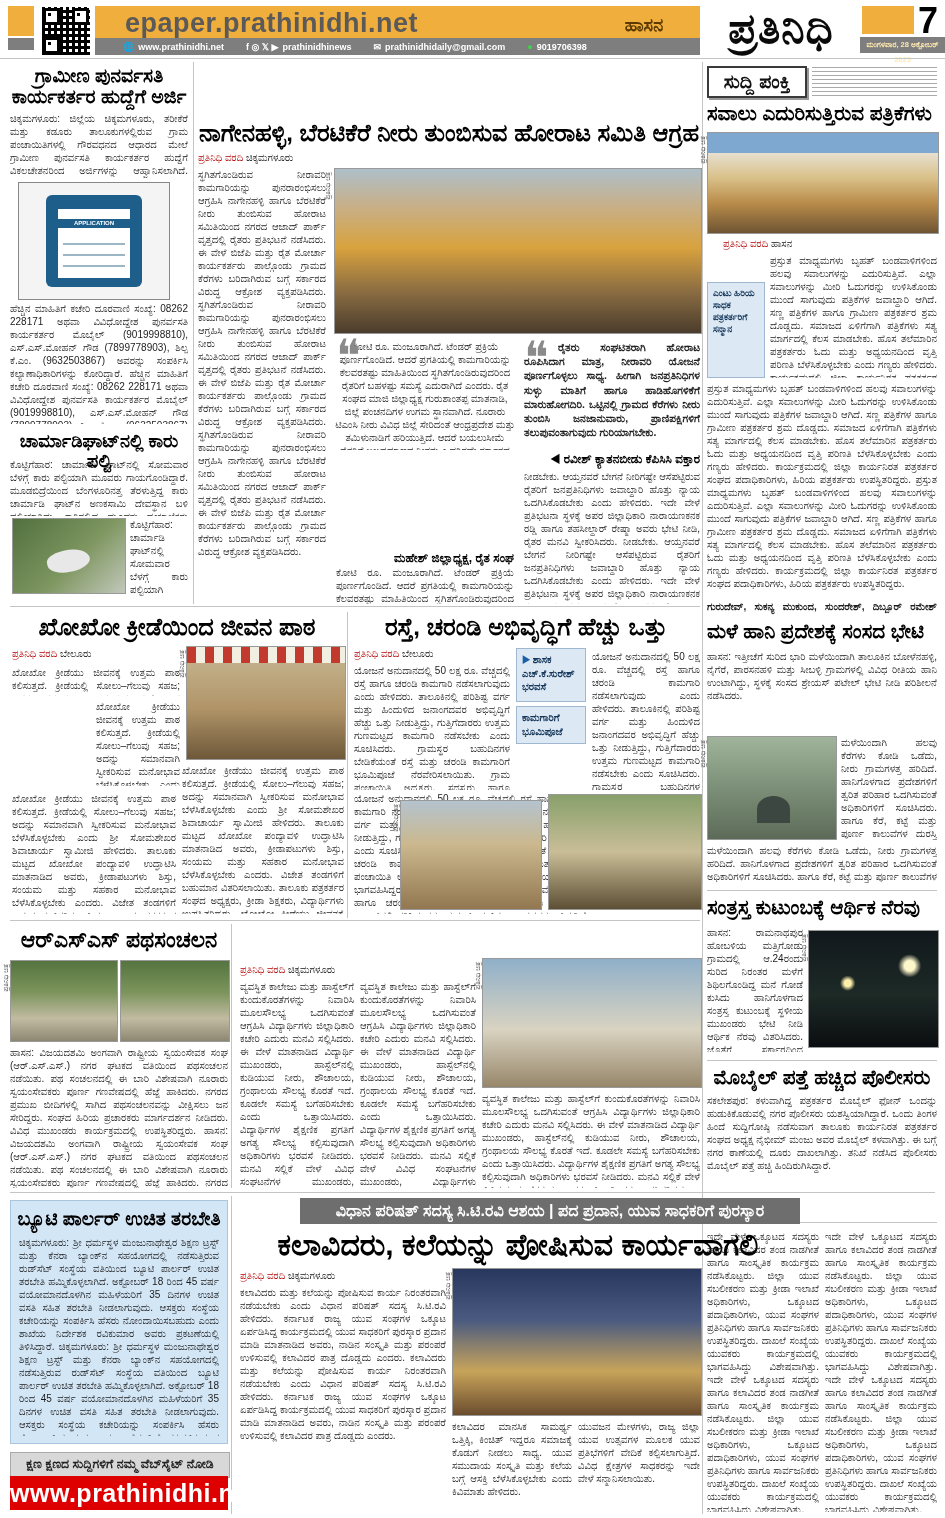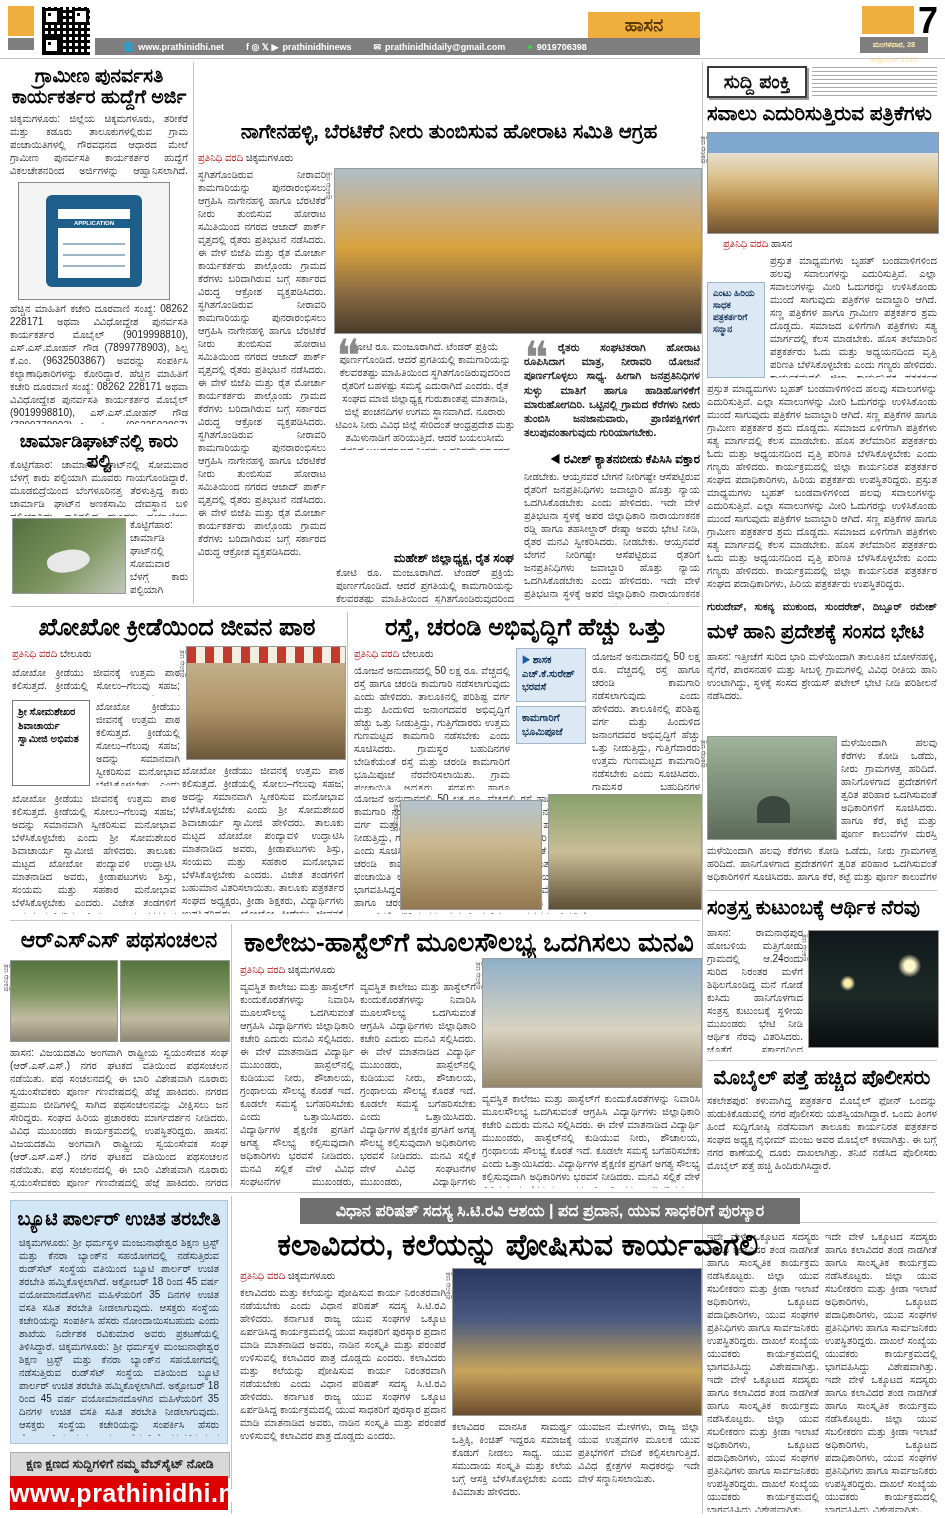--- a/index.html
+++ b/index.html
@@ -70,44 +70,48 @@
 
   <div class="abs corner-y" style="left:8px;top:6px;width:26px;height:30px;"></div>
   <div class="abs corner-g" style="left:8px;top:38px;width:26px;height:12px;"></div>
 
   <div class="abs qr" style="left:40px;top:5px;width:48px;height:48px;">
     <div class="finder" style="left:1px;top:1px;"></div>
     <div class="finder" style="right:1px;top:1px;"></div>
     <div class="finder" style="left:1px;bottom:1px;"></div>
   </div>
 
+  <div class="abs ybar" style="left:95px;top:6px;width:605px;height:32px;">
+    <span class="site-title abs" style="left:30px;top:2px;">epaper.prathinidhi.net</span>
+  </div>
   <div class="abs gbar" style="left:95px;top:38px;width:605px;height:17px;">
     <span class="it">
         <span>🌐</span>
         <span>www.prathinidhi.net</span>
       </span>
     <span class="it">
         <span>f ◎ 𝕏 ▶</span>
         <span>prathinidhinews</span>
       </span>
     <span class="it">
         <span>✉</span>
         <span>prathinidhidaily@gmail.com</span>
       </span>
     <span class="it">
         <span style="color:#3fd24a;">●</span>
         <span>9019706398</span>
       </span>
   </div>
   <div class="abs edition-tab" style="left:588px;top:12px;width:112px;height:26px;">ಹಾಸನ</div>
 
+  <div class="abs masthead" style="left:702px;top:4px;width:158px;height:50px;">ಪ್ರತಿನಿಧಿ</div>
 
   <div class="abs ybar" style="left:862px;top:6px;width:52px;height:28px;"></div>
   <div class="abs pageno" style="left:918px;top:0px;">7</div>
-  <div class="abs datebar" style="left:860px;top:37px;width:68px;height:16px;font-size:7.5px;">ಮಂಗಳವಾರ, 28 ಅಕ್ಟೋಬರ್ 2025</div>
+  <div class="abs datebar" style="left:860px;top:37px;width:85px;height:16px;font-size:7.5px;">ಮಂಗಳವಾರ, 28 ಅಕ್ಟೋಬರ್ 2025</div>
 
   <div class="abs hline" style="left:0;top:58px;width:945px;"></div>
 
   <div class="abs vline" style="left:193px;top:62px;height:542px;"></div>
   <div class="abs vline" style="left:702px;top:62px;height:1452px;"></div>
   <div class="abs vline" style="left:347px;top:612px;height:306px;"></div>
   <div class="abs vline" style="left:231px;top:924px;height:264px;"></div>
   <div class="abs vline" style="left:231px;top:1196px;height:318px;"></div>
   <div class="abs hline" style="left:10px;top:606px;width:690px;"></div>
   <div class="abs hline" style="left:10px;top:920px;width:690px;"></div>
@@ -131,21 +135,21 @@
 
   <div class="abs txt" style="left:10px;top:302px;width:178px;height:122px;">ಹೆಚ್ಚಿನ ಮಾಹಿತಿಗೆ ಕಚೇರಿ ದೂರವಾಣಿ ಸಂಖ್ಯೆ: 08262 228171 ಅಥವಾ ವಿವಿಧೋದ್ದೇಶ ಪುನರ್ವಸತಿ ಕಾರ್ಯಕರ್ತರ ಮೊಬೈಲ್ (9019998810), ಎಸ್.ಎಸ್.ಮೋಹನ್ ಗೌಡ (7899778903), ಶಿಲ್ಪ ಕೆ.ಎಂ. (9632503867) ಅವರನ್ನು ಸಂಪರ್ಕಿಸಿ ಕಲ್ಯಾಣಾಧಿಕಾರಿಗಳನ್ನು ಕೋರಿದ್ದಾರೆ. ಹೆಚ್ಚಿನ ಮಾಹಿತಿಗೆ ಕಚೇರಿ ದೂರವಾಣಿ ಸಂಖ್ಯೆ: 08262 228171 ಅಥವಾ ವಿವಿಧೋದ್ದೇಶ ಪುನರ್ವಸತಿ ಕಾರ್ಯಕರ್ತರ ಮೊಬೈಲ್ (9019998810), ಎಸ್.ಎಸ್.ಮೋಹನ್ ಗೌಡ (7899778903), ಶಿಲ್ಪ ಕೆ.ಎಂ. (9632503867) ಅವರನ್ನು ಸಂಪರ್ಕಿಸಿ ಕಲ್ಯಾಣಾಧಿಕಾರಿಗಳನ್ನು ಕೋರಿದ್ದಾರೆ.</div>
 
   <div class="abs hl" style="left:10px;top:432px;width:178px;font-size:18px;text-align:center;">ಚಾರ್ಮಾಡಿಘಾಟ್‌ನಲ್ಲಿ ಕಾರು ಪಲ್ಟಿ</div>
   <div class="abs txt" style="left:10px;top:458px;width:178px;height:58px;">ಕೊಟ್ಟಿಗೆಹಾರ: ಚಾರ್ಮಾಡಿ ಘಾಟ್‌ನಲ್ಲಿ ಸೋಮವಾರ ಬೆಳಗ್ಗೆ ಕಾರು ಪಲ್ಟಿಯಾಗಿ ಮೂವರು ಗಾಯಗೊಂಡಿದ್ದಾರೆ. ಮೂಡಬಿದ್ರೆಯಿಂದ ಬೆಂಗಳೂರಿನತ್ತ ತೆರಳುತ್ತಿದ್ದ ಕಾರು ಚಾರ್ಮಾಡಿ ಘಾಟ್‌ನ ಅಣಕಸಾಮಿ ದೇವಸ್ಥಾನ ಬಳಿ ಪಲ್ಟಿಯಾಗಿದ್ದು, ಕಾರಿನಲ್ಲಿದ್ದ ಮೂವರು ಪ್ರಯಾಣಿಕರು ಗಾಯಗೊಂಡು ಸ್ಥಳೀಯ ಆಸ್ಪತ್ರೆಗೆ ದಾಖಲಾಗಿದ್ದಾರೆ. ಬಳಿಕ ಪೊಲೀಸರ ತಂಡ ಸ್ಥಳಕ್ಕೆ ಭೇಟಿ ನೀಡಿ ಪರಿಶೀಲನೆ ನಡೆಸಿದೆ.</div>
   <div class="abs ph ph-car" style="left:12px;top:518px;width:112px;height:74px;">
     <div class="carblob"></div>
   </div>
   <div class="abs txt" style="left:130px;top:518px;width:58px;height:78px;">ಕೊಟ್ಟಿಗೆಹಾರ: ಚಾರ್ಮಾಡಿ ಘಾಟ್‌ನಲ್ಲಿ ಸೋಮವಾರ ಬೆಳಗ್ಗೆ ಕಾರು ಪಲ್ಟಿಯಾಗಿ ಮೂವರು ಗಾಯಗೊಂಡಿದ್ದಾರೆ. ಮೂಡಬಿದ್ರೆಯಿಂದ ಬೆಂಗಳೂರಿನತ್ತ ತೆರಳುತ್ತಿದ್ದ ಕಾರು ಚಾರ್ಮಾಡಿ ಘಾಟ್‌ನ ಅಣಕಸಾಮಿ ದೇವಸ್ಥಾನ ಬಳಿ ಪಲ್ಟಿಯಾಗಿದ್ದು, ಕಾರಿನಲ್ಲಿದ್ದ ಮೂವರು ಪ್ರಯಾಣಿಕರು ಗಾಯಗೊಂಡು ಸ್ಥಳೀಯ ಆಸ್ಪತ್ರೆಗೆ ದಾಖಲಾಗಿದ್ದಾರೆ. ಬಳಿಕ ಪೊಲೀಸರ ತಂಡ ಸ್ಥಳಕ್ಕೆ ಭೇಟಿ ನೀಡಿ ಪರಿಶೀಲನೆ ನಡೆಸಿದೆ.</div>
 
-  <div class="abs hl" style="left:196px;top:120px;width:506px;font-size:20px;text-align:center;">ನಾಗೇನಹಳ್ಳಿ, ಬೆರಟಿಕೆರೆ ನೀರು ತುಂಬಿಸುವ ಹೋರಾಟ ಸಮಿತಿ ಆಗ್ರಹ</div>
+  <div class="abs hl" style="left:196px;top:120px;width:506px;font-size:24px;text-align:center;">ನಾಗೇನಹಳ್ಳಿ, ಬೆರಟಿಕೆರೆ ನೀರು ತುಂಬಿಸುವ ಹೋರಾಟ ಸಮಿತಿ ಆಗ್ರಹ</div>
   <div class="abs by" style="left:198px;top:152px;width:300px;">
     <span class="red">ಪ್ರತಿನಿಧಿ ವರದಿ</span> <span>ಚಿಕ್ಕಮಗಳೂರು</span>
   </div>
 
   <div class="abs txt" style="left:198px;top:168px;width:128px;height:436px;">ಸ್ಥಗಿತಗೊಂಡಿರುವ ನೀರಾವರಿ ಕಾಮಗಾರಿಯನ್ನು ಪುನರಾರಂಭಿಸಲು ಆಗ್ರಹಿಸಿ ನಾಗೇನಹಳ್ಳಿ ಹಾಗೂ ಬೆರಟಿಕೆರೆ ನೀರು ತುಂಬಿಸುವ ಹೋರಾಟ ಸಮಿತಿಯಿಂದ ನಗರದ ಆಜಾದ್ ಪಾರ್ಕ್ ವೃತ್ತದಲ್ಲಿ ರೈತರು ಪ್ರತಿಭಟನೆ ನಡೆಸಿದರು. ಈ ವೇಳೆ ಬಿಜೆಪಿ ಮತ್ತು ರೈತ ಮೋರ್ಚಾ ಕಾರ್ಯಕರ್ತರು ಪಾಲ್ಗೊಂಡು ಗ್ರಾಮದ ಕೆರೆಗಳು ಬರಿದಾಗಿರುವ ಬಗ್ಗೆ ಸರ್ಕಾರದ ವಿರುದ್ಧ ಆಕ್ರೋಶ ವ್ಯಕ್ತಪಡಿಸಿದರು. ಸ್ಥಗಿತಗೊಂಡಿರುವ ನೀರಾವರಿ ಕಾಮಗಾರಿಯನ್ನು ಪುನರಾರಂಭಿಸಲು ಆಗ್ರಹಿಸಿ ನಾಗೇನಹಳ್ಳಿ ಹಾಗೂ ಬೆರಟಿಕೆರೆ ನೀರು ತುಂಬಿಸುವ ಹೋರಾಟ ಸಮಿತಿಯಿಂದ ನಗರದ ಆಜಾದ್ ಪಾರ್ಕ್ ವೃತ್ತದಲ್ಲಿ ರೈತರು ಪ್ರತಿಭಟನೆ ನಡೆಸಿದರು. ಈ ವೇಳೆ ಬಿಜೆಪಿ ಮತ್ತು ರೈತ ಮೋರ್ಚಾ ಕಾರ್ಯಕರ್ತರು ಪಾಲ್ಗೊಂಡು ಗ್ರಾಮದ ಕೆರೆಗಳು ಬರಿದಾಗಿರುವ ಬಗ್ಗೆ ಸರ್ಕಾರದ ವಿರುದ್ಧ ಆಕ್ರೋಶ ವ್ಯಕ್ತಪಡಿಸಿದರು. ಸ್ಥಗಿತಗೊಂಡಿರುವ ನೀರಾವರಿ ಕಾಮಗಾರಿಯನ್ನು ಪುನರಾರಂಭಿಸಲು ಆಗ್ರಹಿಸಿ ನಾಗೇನಹಳ್ಳಿ ಹಾಗೂ ಬೆರಟಿಕೆರೆ ನೀರು ತುಂಬಿಸುವ ಹೋರಾಟ ಸಮಿತಿಯಿಂದ ನಗರದ ಆಜಾದ್ ಪಾರ್ಕ್ ವೃತ್ತದಲ್ಲಿ ರೈತರು ಪ್ರತಿಭಟನೆ ನಡೆಸಿದರು. ಈ ವೇಳೆ ಬಿಜೆಪಿ ಮತ್ತು ರೈತ ಮೋರ್ಚಾ ಕಾರ್ಯಕರ್ತರು ಪಾಲ್ಗೊಂಡು ಗ್ರಾಮದ ಕೆರೆಗಳು ಬರಿದಾಗಿರುವ ಬಗ್ಗೆ ಸರ್ಕಾರದ ವಿರುದ್ಧ ಆಕ್ರೋಶ ವ್ಯಕ್ತಪಡಿಸಿದರು.</div>
 
   <div class="abs ph ph-protest" style="left:334px;top:168px;width:366px;height:164px;"></div>
   <span class="vcred" style="left:324px;top:172px;">ಪ್ರತಿನಿಧಿ ಚಿತ್ರ</span>
 
   <div class="abs" style="left:334px;top:340px;width:182px;">
@@ -191,21 +195,20 @@
   <div class="abs txt" style="left:707px;top:1094px;width:230px;height:124px;">ಸಕಲೇಶಪುರ: ಕಳುವಾಗಿದ್ದ ಪತ್ರಕರ್ತರ ಮೊಬೈಲ್ ಫೋನ್ ಒಂದನ್ನು ಹುಡುಕಿಕೊಡುವಲ್ಲಿ ನಗರ ಪೊಲೀಸರು ಯಶಸ್ವಿಯಾಗಿದ್ದಾರೆ. ಒಂದು ತಿಂಗಳ ಹಿಂದೆ ಸುದ್ದಿಗೋಷ್ಠಿ ನಡೆಸುವಾಗ ತಾಲೂಕು ಕಾರ್ಯನಿರತ ಪತ್ರಕರ್ತರ ಸಂಘದ ಅಧ್ಯಕ್ಷ ನೈಭೀಮ್ ಮಂಜು ಅವರ ಮೊಬೈಲ್ ಕಳವಾಗಿತ್ತು. ಈ ಬಗ್ಗೆ ನಗರ ಠಾಣೆಯಲ್ಲಿ ದೂರು ದಾಖಲಾಗಿತ್ತು. ತನಿಖೆ ನಡೆಸಿದ ಪೊಲೀಸರು ಮೊಬೈಲ್ ಪತ್ತೆ ಹಚ್ಚಿ ಹಿಂದಿರುಗಿಸಿದ್ದಾರೆ.</div>
 
   <div class="abs hl" style="left:10px;top:614px;width:334px;font-size:24px;text-align:center;">ಖೋಖೋ ಕ್ರೀಡೆಯಿಂದ ಜೀವನ ಪಾಠ</div>
   <div class="abs by" style="left:12px;top:648px;width:180px;">
     <span class="red">ಪ್ರತಿನಿಧಿ ವರದಿ</span> <span>ಬೇಲೂರು</span>
   </div>
   <div class="abs ph ph-kho" style="left:186px;top:646px;width:158px;height:112px;">
     <div class="canopy"></div>
   </div>
   <span class="vcred" style="left:178px;top:650px;">ಪ್ರತಿನಿಧಿ ಚಿತ್ರ</span>
-  <div class="abs hibox" style="left:12px;top:700px;width:78px;height:86px;background:#fff;border:1px solid #777;color:#111;">ಶ್ರೀ ಸೋಮಶೇಖರ ಶಿವಾಚಾರ್ಯ ಸ್ವಾಮೀಜಿ ಅಭಿಮತ</div>
   <div class="abs txt" style="left:12px;top:666px;width:168px;height:30px;">ಖೋಖೋ ಕ್ರೀಡೆಯು ಜೀವನಕ್ಕೆ ಉತ್ತಮ ಪಾಠ ಕಲಿಸುತ್ತದೆ. ಕ್ರೀಡೆಯಲ್ಲಿ ಸೋಲು–ಗೆಲುವು ಸಹಜ; ಅದನ್ನು ಸಮಾನವಾಗಿ ಸ್ವೀಕರಿಸುವ ಮನೋಭಾವ ಬೆಳೆಸಿಕೊಳ್ಳಬೇಕು ಎಂದು ಶ್ರೀ ಸೋಮಶೇಖರ ಶಿವಾಚಾರ್ಯ ಸ್ವಾಮೀಜಿ ಹೇಳಿದರು. ತಾಲೂಕು ಮಟ್ಟದ ಖೋಖೋ ಪಂದ್ಯಾವಳಿ ಉದ್ಘಾಟಿಸಿ ಮಾತನಾಡಿದ ಅವರು, ಕ್ರೀಡಾಪಟುಗಳು ಶಿಸ್ತು, ಸಂಯಮ ಮತ್ತು ಸಹಕಾರ ಮನೋಭಾವ ಬೆಳೆಸಿಕೊಳ್ಳಬೇಕು ಎಂದರು. ವಿಜೇತ ತಂಡಗಳಿಗೆ ಬಹುಮಾನ ವಿತರಿಸಲಾಯಿತು. ತಾಲೂಕು ಪತ್ರಕರ್ತರ ಸಂಘದ ಅಧ್ಯಕ್ಷರು, ಕ್ರೀಡಾ ಶಿಕ್ಷಕರು, ವಿದ್ಯಾರ್ಥಿಗಳು ಉಪಸ್ಥಿತರಿದ್ದರು.</div>
   <div class="abs txt" style="left:96px;top:700px;width:84px;height:86px;">ಖೋಖೋ ಕ್ರೀಡೆಯು ಜೀವನಕ್ಕೆ ಉತ್ತಮ ಪಾಠ ಕಲಿಸುತ್ತದೆ. ಕ್ರೀಡೆಯಲ್ಲಿ ಸೋಲು–ಗೆಲುವು ಸಹಜ; ಅದನ್ನು ಸಮಾನವಾಗಿ ಸ್ವೀಕರಿಸುವ ಮನೋಭಾವ ಬೆಳೆಸಿಕೊಳ್ಳಬೇಕು ಎಂದು ಶ್ರೀ ಸೋಮಶೇಖರ ಶಿವಾಚಾರ್ಯ ಸ್ವಾಮೀಜಿ ಹೇಳಿದರು. ತಾಲೂಕು ಮಟ್ಟದ ಖೋಖೋ ಪಂದ್ಯಾವಳಿ ಉದ್ಘಾಟಿಸಿ ಮಾತನಾಡಿದ ಅವರು, ಕ್ರೀಡಾಪಟುಗಳು ಶಿಸ್ತು, ಸಂಯಮ ಮತ್ತು ಸಹಕಾರ ಮನೋಭಾವ ಬೆಳೆಸಿಕೊಳ್ಳಬೇಕು ಎಂದರು. ವಿಜೇತ ತಂಡಗಳಿಗೆ ಬಹುಮಾನ ವಿತರಿಸಲಾಯಿತು. ತಾಲೂಕು ಪತ್ರಕರ್ತರ ಸಂಘದ ಅಧ್ಯಕ್ಷರು, ಕ್ರೀಡಾ ಶಿಕ್ಷಕರು, ವಿದ್ಯಾರ್ಥಿಗಳು ಉಪಸ್ಥಿತರಿದ್ದರು.</div>
   <div class="abs txt" style="left:12px;top:792px;width:164px;height:122px;">ಖೋಖೋ ಕ್ರೀಡೆಯು ಜೀವನಕ್ಕೆ ಉತ್ತಮ ಪಾಠ ಕಲಿಸುತ್ತದೆ. ಕ್ರೀಡೆಯಲ್ಲಿ ಸೋಲು–ಗೆಲುವು ಸಹಜ; ಅದನ್ನು ಸಮಾನವಾಗಿ ಸ್ವೀಕರಿಸುವ ಮನೋಭಾವ ಬೆಳೆಸಿಕೊಳ್ಳಬೇಕು ಎಂದು ಶ್ರೀ ಸೋಮಶೇಖರ ಶಿವಾಚಾರ್ಯ ಸ್ವಾಮೀಜಿ ಹೇಳಿದರು. ತಾಲೂಕು ಮಟ್ಟದ ಖೋಖೋ ಪಂದ್ಯಾವಳಿ ಉದ್ಘಾಟಿಸಿ ಮಾತನಾಡಿದ ಅವರು, ಕ್ರೀಡಾಪಟುಗಳು ಶಿಸ್ತು, ಸಂಯಮ ಮತ್ತು ಸಹಕಾರ ಮನೋಭಾವ ಬೆಳೆಸಿಕೊಳ್ಳಬೇಕು ಎಂದರು. ವಿಜೇತ ತಂಡಗಳಿಗೆ ಬಹುಮಾನ ವಿತರಿಸಲಾಯಿತು. ತಾಲೂಕು ಪತ್ರಕರ್ತರ ಸಂಘದ ಅಧ್ಯಕ್ಷರು, ಕ್ರೀಡಾ ಶಿಕ್ಷಕರು, ವಿದ್ಯಾರ್ಥಿಗಳು ಉಪಸ್ಥಿತರಿದ್ದರು. ಖೋಖೋ ಕ್ರೀಡೆಯು ಜೀವನಕ್ಕೆ ಉತ್ತಮ ಪಾಠ ಕಲಿಸುತ್ತದೆ. ಕ್ರೀಡೆಯಲ್ಲಿ ಸೋಲು–ಗೆಲುವು ಸಹಜ; ಅದನ್ನು ಸಮಾನವಾಗಿ ಸ್ವೀಕರಿಸುವ ಮನೋಭಾವ ಬೆಳೆಸಿಕೊಳ್ಳಬೇಕು ಎಂದು ಶ್ರೀ ಸೋಮಶೇಖರ ಶಿವಾಚಾರ್ಯ ಸ್ವಾಮೀಜಿ ಹೇಳಿದರು. ತಾಲೂಕು ಮಟ್ಟದ ಖೋಖೋ ಪಂದ್ಯಾವಳಿ ಉದ್ಘಾಟಿಸಿ ಮಾತನಾಡಿದ ಅವರು, ಕ್ರೀಡಾಪಟುಗಳು ಶಿಸ್ತು, ಸಂಯಮ ಮತ್ತು ಸಹಕಾರ ಮನೋಭಾವ ಬೆಳೆಸಿಕೊಳ್ಳಬೇಕು ಎಂದರು. ವಿಜೇತ ತಂಡಗಳಿಗೆ ಬಹುಮಾನ ವಿತರಿಸಲಾಯಿತು. ತಾಲೂಕು ಪತ್ರಕರ್ತರ ಸಂಘದ ಅಧ್ಯಕ್ಷರು, ಕ್ರೀಡಾ ಶಿಕ್ಷಕರು, ವಿದ್ಯಾರ್ಥಿಗಳು ಉಪಸ್ಥಿತರಿದ್ದರು.</div>
   <div class="abs txt" style="left:182px;top:764px;width:162px;height:150px;">ಖೋಖೋ ಕ್ರೀಡೆಯು ಜೀವನಕ್ಕೆ ಉತ್ತಮ ಪಾಠ ಕಲಿಸುತ್ತದೆ. ಕ್ರೀಡೆಯಲ್ಲಿ ಸೋಲು–ಗೆಲುವು ಸಹಜ; ಅದನ್ನು ಸಮಾನವಾಗಿ ಸ್ವೀಕರಿಸುವ ಮನೋಭಾವ ಬೆಳೆಸಿಕೊಳ್ಳಬೇಕು ಎಂದು ಶ್ರೀ ಸೋಮಶೇಖರ ಶಿವಾಚಾರ್ಯ ಸ್ವಾಮೀಜಿ ಹೇಳಿದರು. ತಾಲೂಕು ಮಟ್ಟದ ಖೋಖೋ ಪಂದ್ಯಾವಳಿ ಉದ್ಘಾಟಿಸಿ ಮಾತನಾಡಿದ ಅವರು, ಕ್ರೀಡಾಪಟುಗಳು ಶಿಸ್ತು, ಸಂಯಮ ಮತ್ತು ಸಹಕಾರ ಮನೋಭಾವ ಬೆಳೆಸಿಕೊಳ್ಳಬೇಕು ಎಂದರು. ವಿಜೇತ ತಂಡಗಳಿಗೆ ಬಹುಮಾನ ವಿತರಿಸಲಾಯಿತು. ತಾಲೂಕು ಪತ್ರಕರ್ತರ ಸಂಘದ ಅಧ್ಯಕ್ಷರು, ಕ್ರೀಡಾ ಶಿಕ್ಷಕರು, ವಿದ್ಯಾರ್ಥಿಗಳು ಉಪಸ್ಥಿತರಿದ್ದರು. ಖೋಖೋ ಕ್ರೀಡೆಯು ಜೀವನಕ್ಕೆ ಉತ್ತಮ ಪಾಠ ಕಲಿಸುತ್ತದೆ. ಕ್ರೀಡೆಯಲ್ಲಿ ಸೋಲು–ಗೆಲುವು ಸಹಜ; ಅದನ್ನು ಸಮಾನವಾಗಿ ಸ್ವೀಕರಿಸುವ ಮನೋಭಾವ ಬೆಳೆಸಿಕೊಳ್ಳಬೇಕು ಎಂದು ಶ್ರೀ ಸೋಮಶೇಖರ ಶಿವಾಚಾರ್ಯ ಸ್ವಾಮೀಜಿ ಹೇಳಿದರು. ತಾಲೂಕು ಮಟ್ಟದ ಖೋಖೋ ಪಂದ್ಯಾವಳಿ ಉದ್ಘಾಟಿಸಿ ಮಾತನಾಡಿದ ಅವರು, ಕ್ರೀಡಾಪಟುಗಳು ಶಿಸ್ತು, ಸಂಯಮ ಮತ್ತು ಸಹಕಾರ ಮನೋಭಾವ ಬೆಳೆಸಿಕೊಳ್ಳಬೇಕು ಎಂದರು. ವಿಜೇತ ತಂಡಗಳಿಗೆ ಬಹುಮಾನ ವಿತರಿಸಲಾಯಿತು. ತಾಲೂಕು ಪತ್ರಕರ್ತರ ಸಂಘದ ಅಧ್ಯಕ್ಷರು, ಕ್ರೀಡಾ ಶಿಕ್ಷಕರು, ವಿದ್ಯಾರ್ಥಿಗಳು ಉಪಸ್ಥಿತರಿದ್ದರು.</div>
 
   <div class="abs hl" style="left:352px;top:614px;width:348px;font-size:24px;text-align:center;">ರಸ್ತೆ, ಚರಂಡಿ ಅಭಿವೃದ್ಧಿಗೆ ಹೆಚ್ಚು ಒತ್ತು</div>
   <div class="abs by" style="left:354px;top:648px;width:160px;">
     <span class="red">ಪ್ರತಿನಿಧಿ ವರದಿ</span> <span>ಬೇಲೂರು</span>
   </div>
   <div class="abs hibox" style="left:516px;top:648px;width:70px;height:54px;">
@@ -219,21 +222,20 @@
   <div class="abs ph ph-group2" style="left:400px;top:800px;width:140px;height:108px;"></div>
   <div class="abs ph ph-road2" style="left:548px;top:794px;width:152px;height:114px;"></div>
   <span class="vcred" style="left:392px;top:804px;">ಪ್ರತಿನಿಧಿ ಚಿತ್ರ</span>
 
   <div class="abs hl" style="left:10px;top:928px;width:218px;font-size:22px;text-align:center;">ಆರ್‌ಎಸ್‌ಎಸ್ ಪಥಸಂಚಲನ</div>
   <div class="abs ph ph-rss" style="left:10px;top:960px;width:106px;height:80px;"></div>
   <div class="abs ph ph-rss" style="left:120px;top:960px;width:108px;height:80px;"></div>
   <span class="vcred" style="left:2px;top:964px;">ಪ್ರತಿನಿಧಿ ಚಿತ್ರ</span>
   <div class="abs txt" style="left:10px;top:1046px;width:218px;height:142px;">ಹಾಸನ: ವಿಜಯದಶಮಿ ಅಂಗವಾಗಿ ರಾಷ್ಟ್ರೀಯ ಸ್ವಯಂಸೇವಕ ಸಂಘ (ಆರ್.ಎಸ್.ಎಸ್.) ನಗರ ಘಟಕದ ವತಿಯಿಂದ ಪಥಸಂಚಲನ ನಡೆಯಿತು. ಪಥ ಸಂಚಲನದಲ್ಲಿ ಈ ಬಾರಿ ವಿಶೇಷವಾಗಿ ನೂರಾರು ಸ್ವಯಂಸೇವಕರು ಪೂರ್ಣ ಗಣವೇಷದಲ್ಲಿ ಹೆಜ್ಜೆ ಹಾಕಿದರು. ನಗರದ ಪ್ರಮುಖ ಬೀದಿಗಳಲ್ಲಿ ಸಾಗಿದ ಪಥಸಂಚಲನವನ್ನು ವೀಕ್ಷಿಸಲು ಜನ ಸೇರಿದ್ದರು. ಸಂಘದ ಹಿರಿಯ ಪ್ರಚಾರಕರು ಮಾರ್ಗದರ್ಶನ ನೀಡಿದರು. ವಿವಿಧ ಮುಖಂಡರು ಕಾರ್ಯಕ್ರಮದಲ್ಲಿ ಉಪಸ್ಥಿತರಿದ್ದರು. ಹಾಸನ: ವಿಜಯದಶಮಿ ಅಂಗವಾಗಿ ರಾಷ್ಟ್ರೀಯ ಸ್ವಯಂಸೇವಕ ಸಂಘ (ಆರ್.ಎಸ್.ಎಸ್.) ನಗರ ಘಟಕದ ವತಿಯಿಂದ ಪಥಸಂಚಲನ ನಡೆಯಿತು. ಪಥ ಸಂಚಲನದಲ್ಲಿ ಈ ಬಾರಿ ವಿಶೇಷವಾಗಿ ನೂರಾರು ಸ್ವಯಂಸೇವಕರು ಪೂರ್ಣ ಗಣವೇಷದಲ್ಲಿ ಹೆಜ್ಜೆ ಹಾಕಿದರು. ನಗರದ ಪ್ರಮುಖ ಬೀದಿಗಳಲ್ಲಿ ಸಾಗಿದ ಪಥಸಂಚಲನವನ್ನು ವೀಕ್ಷಿಸಲು ಜನ ಸೇರಿದ್ದರು. ಸಂಘದ ಹಿರಿಯ ಪ್ರಚಾರಕರು ಮಾರ್ಗದರ್ಶನ ನೀಡಿದರು. ವಿವಿಧ ಮುಖಂಡರು ಕಾರ್ಯಕ್ರಮದಲ್ಲಿ ಉಪಸ್ಥಿತರಿದ್ದರು.</div>
 
-  <div class="abs hl" style="left:238px;top:928px;width:462px;font-size:26px;text-align:center;">ಕಾಲೇಜು-ಹಾಸ್ಟೆಲ್‌ಗೆ ಮೂಲಸೌಲಭ್ಯ ಒದಗಿಸಲು ಮನವಿ</div>
   <div class="abs by" style="left:240px;top:964px;width:200px;">
     <span class="red">ಪ್ರತಿನಿಧಿ ವರದಿ</span> <span>ಚಿಕ್ಕಮಗಳೂರು</span>
   </div>
   <div class="abs ph ph-college" style="left:482px;top:958px;width:218px;height:128px;"></div>
   <span class="vcred" style="left:474px;top:962px;">ಪ್ರತಿನಿಧಿ ಚಿತ್ರ</span>
   <div class="abs txt" style="left:240px;top:980px;width:114px;height:208px;">ವ್ಯವಸ್ಥಿತ ಕಾಲೇಜು ಮತ್ತು ಹಾಸ್ಟೆಲ್‌ಗೆ ಕುಂದುಕೊರತೆಗಳನ್ನು ನಿವಾರಿಸಿ ಮೂಲಸೌಲಭ್ಯ ಒದಗಿಸುವಂತೆ ಆಗ್ರಹಿಸಿ ವಿದ್ಯಾರ್ಥಿಗಳು ಜಿಲ್ಲಾಧಿಕಾರಿ ಕಚೇರಿ ಎದುರು ಮನವಿ ಸಲ್ಲಿಸಿದರು. ಈ ವೇಳೆ ಮಾತನಾಡಿದ ವಿದ್ಯಾರ್ಥಿ ಮುಖಂಡರು, ಹಾಸ್ಟೆಲ್‌ನಲ್ಲಿ ಕುಡಿಯುವ ನೀರು, ಶೌಚಾಲಯ, ಗ್ರಂಥಾಲಯ ಸೌಲಭ್ಯ ಕೊರತೆ ಇದೆ. ಕೂಡಲೇ ಸಮಸ್ಯೆ ಬಗೆಹರಿಸಬೇಕು ಎಂದು ಒತ್ತಾಯಿಸಿದರು. ವಿದ್ಯಾರ್ಥಿಗಳ ಶೈಕ್ಷಣಿಕ ಪ್ರಗತಿಗೆ ಅಗತ್ಯ ಸೌಲಭ್ಯ ಕಲ್ಪಿಸುವುದಾಗಿ ಅಧಿಕಾರಿಗಳು ಭರವಸೆ ನೀಡಿದರು. ಮನವಿ ಸಲ್ಲಿಕೆ ವೇಳೆ ವಿವಿಧ ಸಂಘಟನೆಗಳ ಮುಖಂಡರು, ವಿದ್ಯಾರ್ಥಿಗಳು ಉಪಸ್ಥಿತರಿದ್ದರು. ವ್ಯವಸ್ಥಿತ ಕಾಲೇಜು ಮತ್ತು ಹಾಸ್ಟೆಲ್‌ಗೆ ಕುಂದುಕೊರತೆಗಳನ್ನು ನಿವಾರಿಸಿ ಮೂಲಸೌಲಭ್ಯ ಒದಗಿಸುವಂತೆ ಆಗ್ರಹಿಸಿ ವಿದ್ಯಾರ್ಥಿಗಳು ಜಿಲ್ಲಾಧಿಕಾರಿ ಕಚೇರಿ ಎದುರು ಮನವಿ ಸಲ್ಲಿಸಿದರು. ಈ ವೇಳೆ ಮಾತನಾಡಿದ ವಿದ್ಯಾರ್ಥಿ ಮುಖಂಡರು, ಹಾಸ್ಟೆಲ್‌ನಲ್ಲಿ ಕುಡಿಯುವ ನೀರು, ಶೌಚಾಲಯ, ಗ್ರಂಥಾಲಯ ಸೌಲಭ್ಯ ಕೊರತೆ ಇದೆ. ಕೂಡಲೇ ಸಮಸ್ಯೆ ಬಗೆಹರಿಸಬೇಕು ಎಂದು ಒತ್ತಾಯಿಸಿದರು. ವಿದ್ಯಾರ್ಥಿಗಳ ಶೈಕ್ಷಣಿಕ ಪ್ರಗತಿಗೆ ಅಗತ್ಯ ಸೌಲಭ್ಯ ಕಲ್ಪಿಸುವುದಾಗಿ ಅಧಿಕಾರಿಗಳು ಭರವಸೆ ನೀಡಿದರು. ಮನವಿ ಸಲ್ಲಿಕೆ ವೇಳೆ ವಿವಿಧ ಸಂಘಟನೆಗಳ ಮುಖಂಡರು, ವಿದ್ಯಾರ್ಥಿಗಳು ಉಪಸ್ಥಿತರಿದ್ದರು.</div>
   <div class="abs txt" style="left:360px;top:980px;width:116px;height:208px;">ವ್ಯವಸ್ಥಿತ ಕಾಲೇಜು ಮತ್ತು ಹಾಸ್ಟೆಲ್‌ಗೆ ಕುಂದುಕೊರತೆಗಳನ್ನು ನಿವಾರಿಸಿ ಮೂಲಸೌಲಭ್ಯ ಒದಗಿಸುವಂತೆ ಆಗ್ರಹಿಸಿ ವಿದ್ಯಾರ್ಥಿಗಳು ಜಿಲ್ಲಾಧಿಕಾರಿ ಕಚೇರಿ ಎದುರು ಮನವಿ ಸಲ್ಲಿಸಿದರು. ಈ ವೇಳೆ ಮಾತನಾಡಿದ ವಿದ್ಯಾರ್ಥಿ ಮುಖಂಡರು, ಹಾಸ್ಟೆಲ್‌ನಲ್ಲಿ ಕುಡಿಯುವ ನೀರು, ಶೌಚಾಲಯ, ಗ್ರಂಥಾಲಯ ಸೌಲಭ್ಯ ಕೊರತೆ ಇದೆ. ಕೂಡಲೇ ಸಮಸ್ಯೆ ಬಗೆಹರಿಸಬೇಕು ಎಂದು ಒತ್ತಾಯಿಸಿದರು. ವಿದ್ಯಾರ್ಥಿಗಳ ಶೈಕ್ಷಣಿಕ ಪ್ರಗತಿಗೆ ಅಗತ್ಯ ಸೌಲಭ್ಯ ಕಲ್ಪಿಸುವುದಾಗಿ ಅಧಿಕಾರಿಗಳು ಭರವಸೆ ನೀಡಿದರು. ಮನವಿ ಸಲ್ಲಿಕೆ ವೇಳೆ ವಿವಿಧ ಸಂಘಟನೆಗಳ ಮುಖಂಡರು, ವಿದ್ಯಾರ್ಥಿಗಳು ಉಪಸ್ಥಿತರಿದ್ದರು. ವ್ಯವಸ್ಥಿತ ಕಾಲೇಜು ಮತ್ತು ಹಾಸ್ಟೆಲ್‌ಗೆ ಕುಂದುಕೊರತೆಗಳನ್ನು ನಿವಾರಿಸಿ ಮೂಲಸೌಲಭ್ಯ ಒದಗಿಸುವಂತೆ ಆಗ್ರಹಿಸಿ ವಿದ್ಯಾರ್ಥಿಗಳು ಜಿಲ್ಲಾಧಿಕಾರಿ ಕಚೇರಿ ಎದುರು ಮನವಿ ಸಲ್ಲಿಸಿದರು. ಈ ವೇಳೆ ಮಾತನಾಡಿದ ವಿದ್ಯಾರ್ಥಿ ಮುಖಂಡರು, ಹಾಸ್ಟೆಲ್‌ನಲ್ಲಿ ಕುಡಿಯುವ ನೀರು, ಶೌಚಾಲಯ, ಗ್ರಂಥಾಲಯ ಸೌಲಭ್ಯ ಕೊರತೆ ಇದೆ. ಕೂಡಲೇ ಸಮಸ್ಯೆ ಬಗೆಹರಿಸಬೇಕು ಎಂದು ಒತ್ತಾಯಿಸಿದರು. ವಿದ್ಯಾರ್ಥಿಗಳ ಶೈಕ್ಷಣಿಕ ಪ್ರಗತಿಗೆ ಅಗತ್ಯ ಸೌಲಭ್ಯ ಕಲ್ಪಿಸುವುದಾಗಿ ಅಧಿಕಾರಿಗಳು ಭರವಸೆ ನೀಡಿದರು. ಮನವಿ ಸಲ್ಲಿಕೆ ವೇಳೆ ವಿವಿಧ ಸಂಘಟನೆಗಳ ಮುಖಂಡರು, ವಿದ್ಯಾರ್ಥಿಗಳು ಉಪಸ್ಥಿತರಿದ್ದರು.</div>
   <div class="abs txt" style="left:482px;top:1092px;width:218px;height:96px;">ವ್ಯವಸ್ಥಿತ ಕಾಲೇಜು ಮತ್ತು ಹಾಸ್ಟೆಲ್‌ಗೆ ಕುಂದುಕೊರತೆಗಳನ್ನು ನಿವಾರಿಸಿ ಮೂಲಸೌಲಭ್ಯ ಒದಗಿಸುವಂತೆ ಆಗ್ರಹಿಸಿ ವಿದ್ಯಾರ್ಥಿಗಳು ಜಿಲ್ಲಾಧಿಕಾರಿ ಕಚೇರಿ ಎದುರು ಮನವಿ ಸಲ್ಲಿಸಿದರು. ಈ ವೇಳೆ ಮಾತನಾಡಿದ ವಿದ್ಯಾರ್ಥಿ ಮುಖಂಡರು, ಹಾಸ್ಟೆಲ್‌ನಲ್ಲಿ ಕುಡಿಯುವ ನೀರು, ಶೌಚಾಲಯ, ಗ್ರಂಥಾಲಯ ಸೌಲಭ್ಯ ಕೊರತೆ ಇದೆ. ಕೂಡಲೇ ಸಮಸ್ಯೆ ಬಗೆಹರಿಸಬೇಕು ಎಂದು ಒತ್ತಾಯಿಸಿದರು. ವಿದ್ಯಾರ್ಥಿಗಳ ಶೈಕ್ಷಣಿಕ ಪ್ರಗತಿಗೆ ಅಗತ್ಯ ಸೌಲಭ್ಯ ಕಲ್ಪಿಸುವುದಾಗಿ ಅಧಿಕಾರಿಗಳು ಭರವಸೆ ನೀಡಿದರು. ಮನವಿ ಸಲ್ಲಿಕೆ ವೇಳೆ ವಿವಿಧ ಸಂಘಟನೆಗಳ ಮುಖಂಡರು, ವಿದ್ಯಾರ್ಥಿಗಳು ಉಪಸ್ಥಿತರಿದ್ದರು.</div>
 
   <div class="abs bluepanel" style="left:10px;top:1200px;width:218px;height:244px;">

